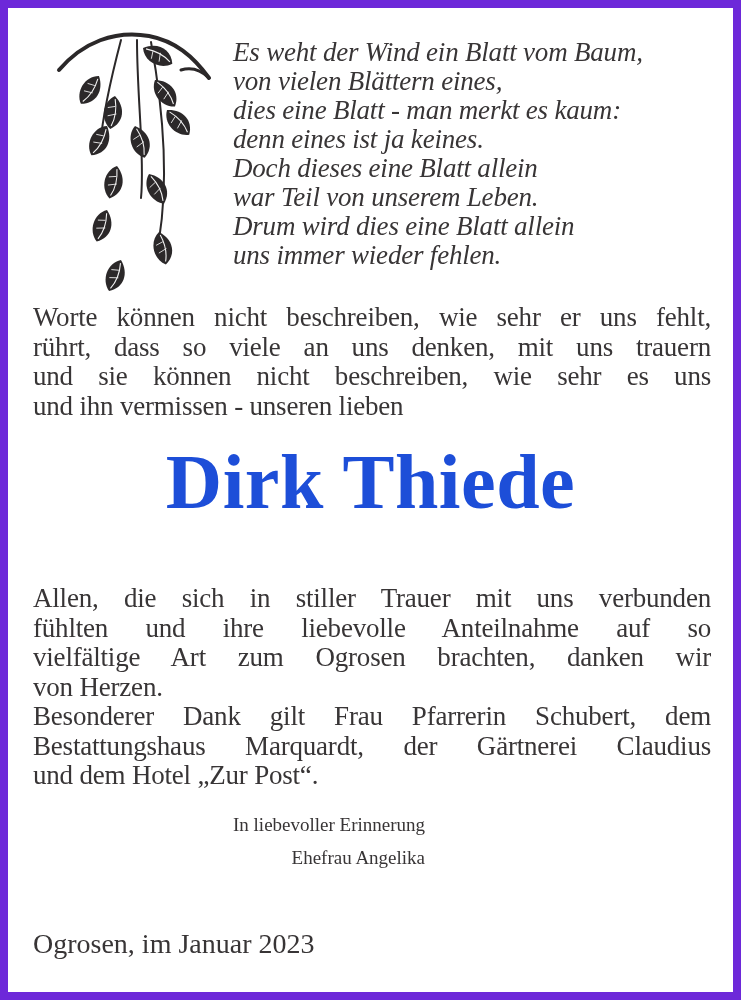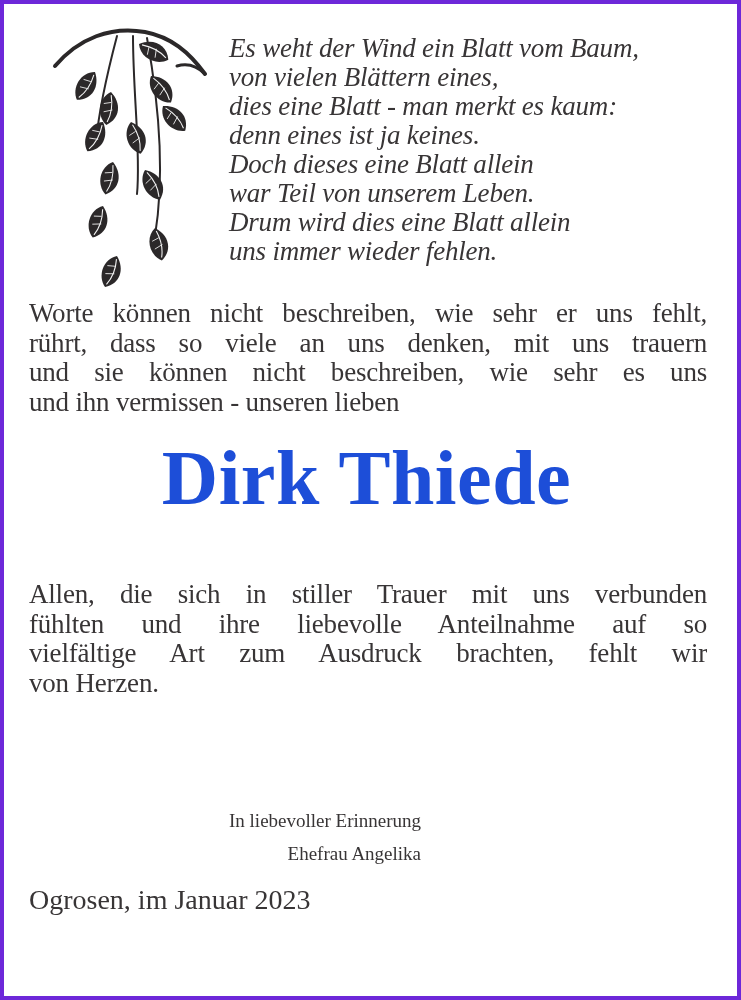--- a/index.html
+++ b/index.html
@@ -2,21 +2,21 @@
 <html lang="de"><head>
 <meta charset="utf-8">
 <style>
   html, body { margin: 0; padding: 0; background: #ffffff; }
   .page {
     position: relative;
     width: 741px;
     height: 1000px;
     box-sizing: border-box;
     background: #ffffff;
-    border: 4px solid #6d28d9;
+    border: 8px solid #6d28d9;
     font-family: "Liberation Serif", "DejaVu Serif", serif;
     color: #383536;
     overflow: hidden;
   }
   
   .branch-svg {
     position: absolute;
     left: 47px;
     top: 10px;
     width: 160px;
@@ -63,21 +63,21 @@
     left: 225px;
     top: 800px;
     font-size: 19px;
     line-height: 33px;
     text-align: right;
   }
   .remembrance .bold { font-weight: normal; }
   .place-date {
     position: absolute;
     left: 25px;
-    top: 880px;
+    top: 920px;
     font-size: 28px;
     line-height: 32px;
   }
 </style>
 </head>
 <body>
 
 <div class="page">
 
   <svg class="branch-svg" viewBox="0 0 160 280" xmlns="http://www.w3.org/2000/svg">
@@ -128,22 +128,27 @@
       <div>und sie können nicht beschreiben, wie sehr es uns</div>
       <div>und ihn vermissen - unseren lieben</div>
     </div>
 
   <div class="deceased-name">Dirk Thiede</div>
 
   <div class="thanks">
     <div class="para">
         <div>Allen, die sich in stiller Trauer mit uns verbunden</div>
         <div>fühlten und ihre liebevolle Anteilnahme auf so</div>
-        <div>vielfältige Art zum Ausdruck brachten, fehlt wir</div>
+        <div>vielfältige Art zum Ogrosen brachten, danken wir</div>
         <div>von Herzen.</div>
+      </div>
+    <div class="para">
+        <div>Besonderer Dank gilt Frau Pfarrerin Schubert, dem</div>
+        <div>Bestattungshaus Marquardt, der Gärtnerei Claudius</div>
+        <div>und dem Hotel „Zur Post“.</div>
       </div>
   </div>
 
   <div class="remembrance">
     <div>In liebevoller Erinnerung</div>
     <div class="bold">Ehefrau Angelika</div>
   </div>
 
   <div class="place-date">Ogrosen, im Januar 2023</div>
 

